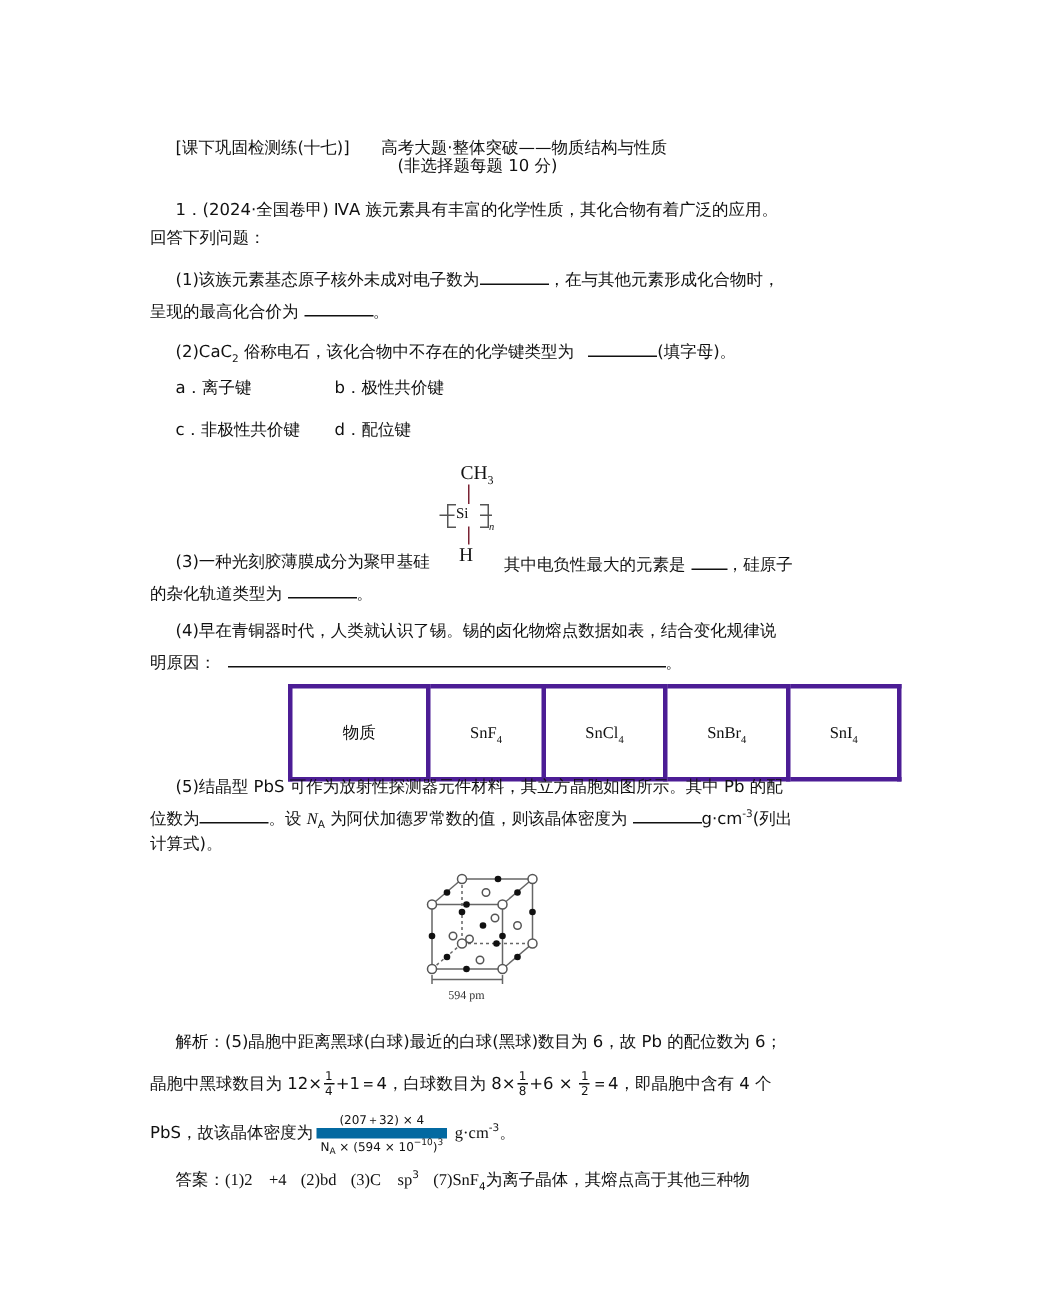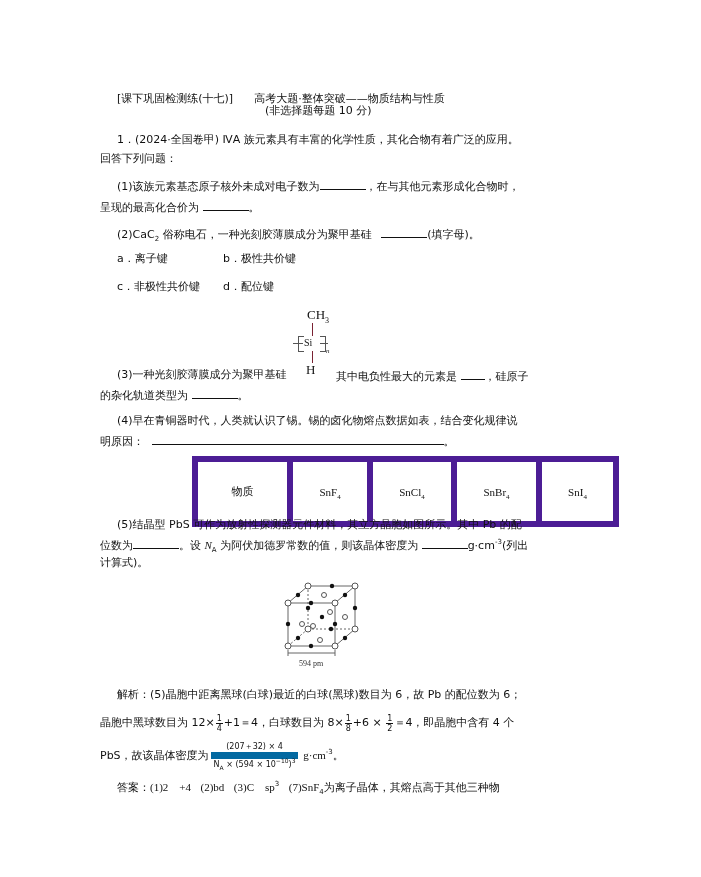--- a/index.html
+++ b/index.html
@@ -8,21 +8,21 @@
     font-family: "DejaVu Sans", "Liberation Sans", sans-serif;
     color: #111111;
     font-size: 11px;
   }
   .abs { position: absolute; white-space: nowrap; line-height: 14px; }
   .serif { font-family: "Liberation Serif", "DejaVu Serif", serif; }
   .blank { display: inline-block; border-bottom: 1px solid #111; height: 11px; vertical-align: baseline; }
   sub, sup { font-size: 7px; line-height: 0; }
   .title { font-size: 11px; }
   .tbl { position: absolute; left: 192px; top: 456px; border-collapse: collapse; }
-  .tbl td { border: 6px solid #4c1d95; height: 27px; padding: 16px; text-align: center; font-size: 11px; }
+  .tbl td { border: 3px solid #4c1d95; height: 27px; padding: 16px; text-align: center; font-size: 11px; }
   .frac { display: inline-block; vertical-align: middle; text-align: center; font-size: 8px; line-height: 9px; margin: 0 1px; }
   .frac .num { display: block; border-bottom: 1px solid #111; padding: 0 1px; }
   .frac .den { display: block; padding: 0 1px; }
   .bigfrac { display: inline-block; vertical-align: middle; text-align: center; font-size: 8px; line-height: 11px; margin: 0 2px; }
   .bigfrac .num { display: block; border-bottom: 7px solid #0369a1; padding: 0 3px; }
   .bigfrac .den { display: block; padding: 0 3px; }
 </style>
 </head>
 <body>
 
@@ -37,21 +37,21 @@
 <div class="abs" style="left:100px; top:152px;">回答下列问题：</div>
 
 <div class="abs" style="left:117px; top:178px;">
   <span>(1)该族元素基态原子核外未成对电子数为</span><span class="blank" style="width:46px;"></span><span>，在与其他元素形成化合物时，</span>
 </div>
 <div class="abs" style="left:100px; top:199px;">
   <span>呈现的最高化合价为</span> <span class="blank" style="width:46px;"></span><span>。</span>
 </div>
 
 <div class="abs" style="left:117px; top:226px;">
-  <span>(2)CaC</span><sub>2</sub><span> 俗称电石，一种光刻胶薄膜成分为聚甲基硅</span>
+  <span>(2)CaC</span><sub>2</sub><span> 俗称电石，该化合物中不存在的化学键类型为</span>
   <span class="blank" style="width:46px; margin-left:6px;"></span><span>(填字母)。</span>
 </div>
 <div class="abs" style="left:117px; top:252px;">a．离子键</div>
 <div class="abs" style="left:223px; top:252px;">b．极性共价键</div>
 <div class="abs" style="left:117px; top:280px;text-align:right;">c．非极性共价键</div>
 <div class="abs" style="left:223px; top:280px;">d．配位键</div>
 
 <div style="position:absolute; left:290px; top:306px; width:70px; height:72px;">
   <div class="abs serif" style="left:17px; top:2px; font-size:13px;">
     <span>CH</span><sub style="font-size:8px;">3</sub>

